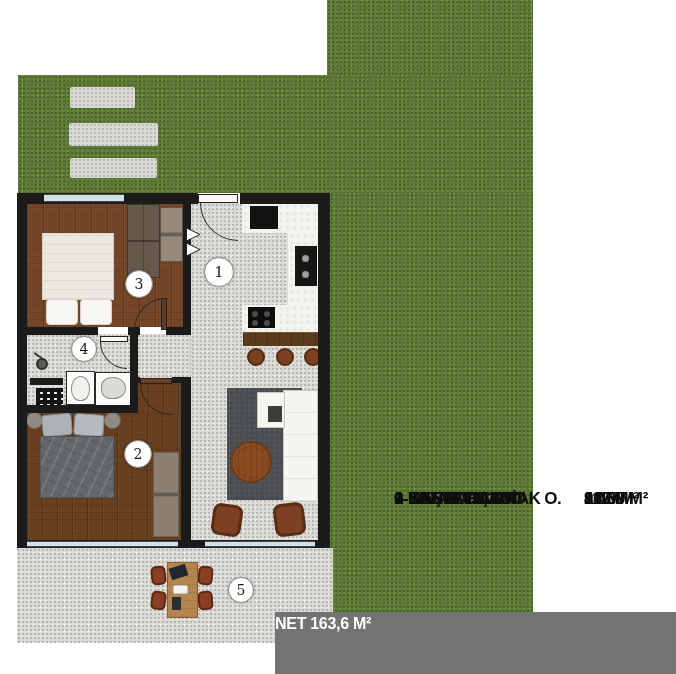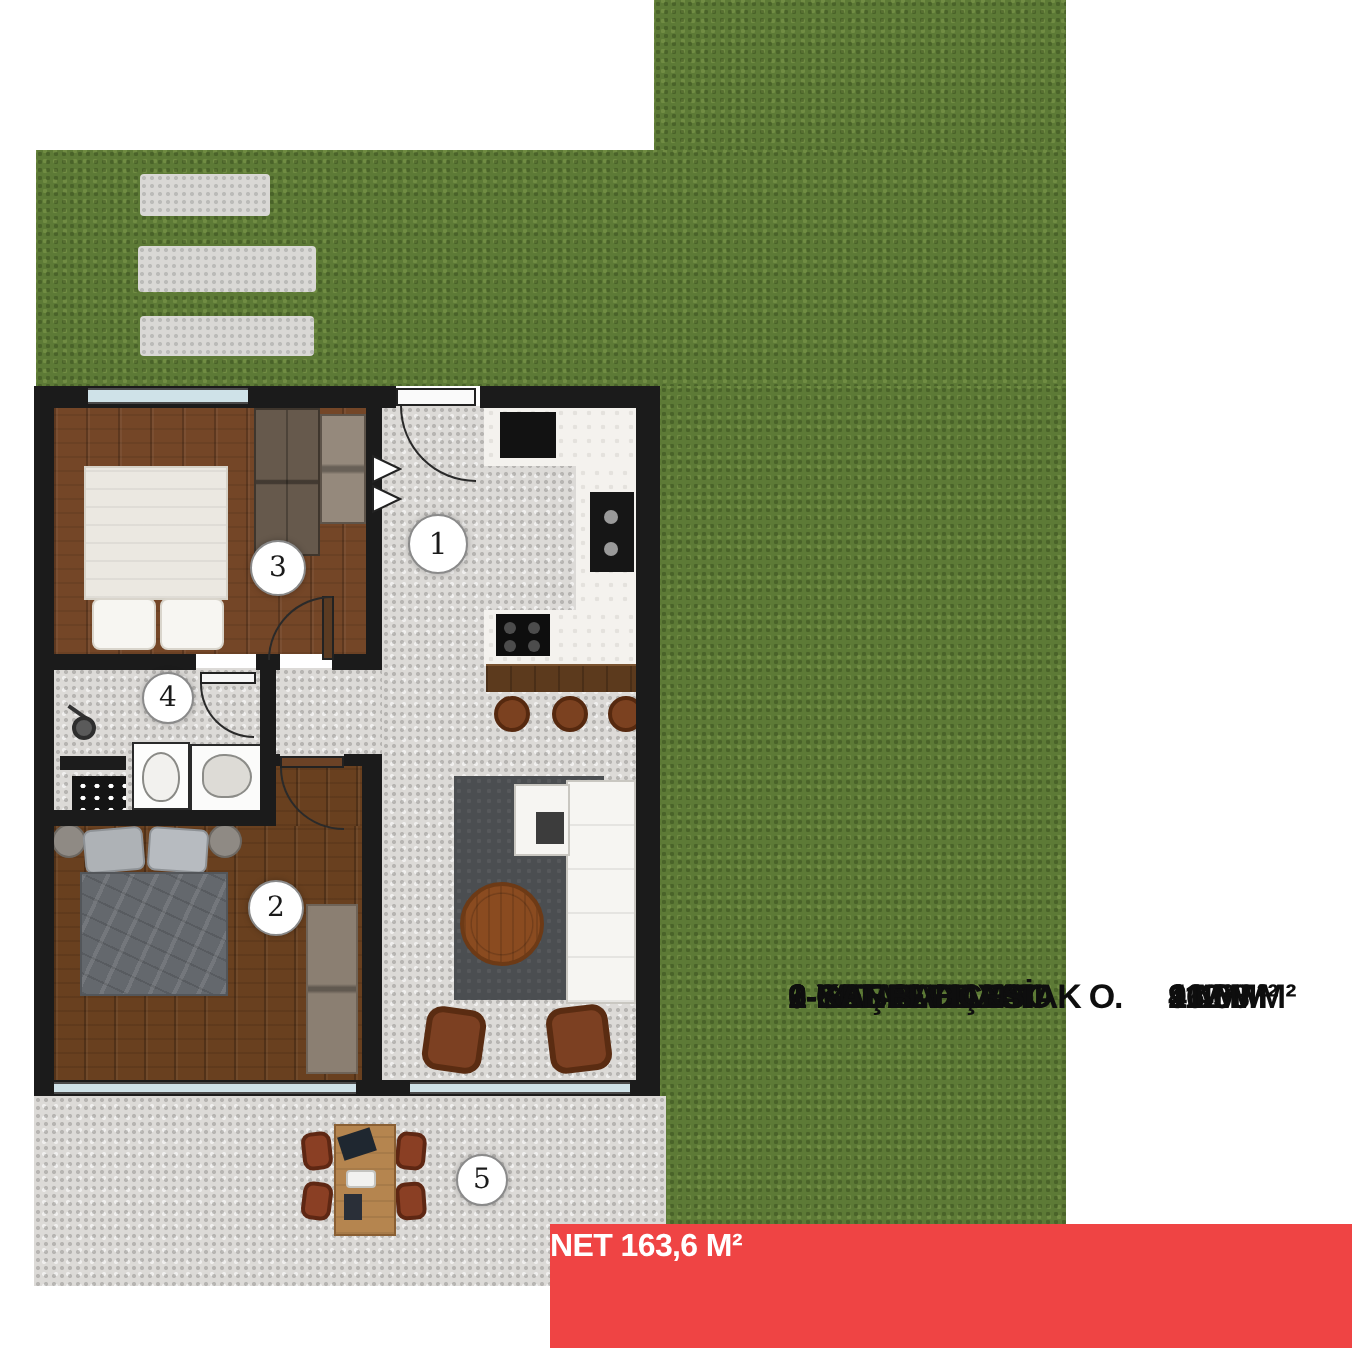--- a/index.html
+++ b/index.html
@@ -42,21 +42,21 @@
     font-family:"DejaVu Serif", serif;font-size:14px;color:#1a1a1a;
     box-shadow:0 0 3px rgba(0,0,0,.25);}
 
   
   .legend{left:394px;top:488px;width:262px;color:#0e0e0e;}
   .legend-row{position:relative;display:block;height:22.4px;line-height:22.4px;white-space:nowrap;}
   .legend-name{position:absolute;left:0;font-size:17px;font-weight:700;letter-spacing:-0.6px;}
   .legend-value{position:absolute;left:190px;font-size:17px;font-weight:700;letter-spacing:-0.4px;}
 
   
-  .summary{left:275px;top:612px;width:401px;height:62px;background:#ef4444;
+  .summary{left:275px;top:612px;width:401px;height:62px;background:#737373;
     color:#fff;text-align:right;padding:2px 42px 0 0;}
   .summary-line{position:relative;display:block;font-size:16px;font-weight:700;
     line-height:20.5px;letter-spacing:-0.3px;white-space:nowrap;}
 
   .furn-line{background:rgba(0,0,0,.25);}
 </style>
 </head>
 <body>
 
 <div id="canvas">

